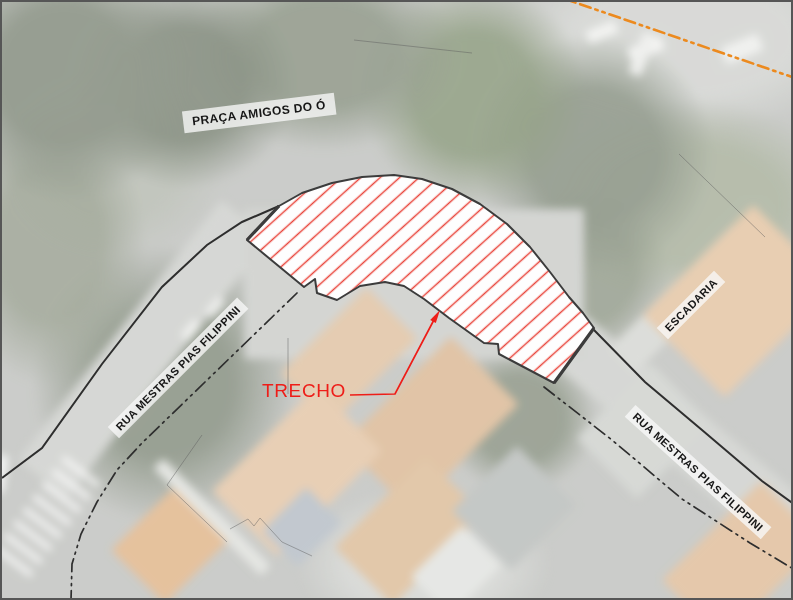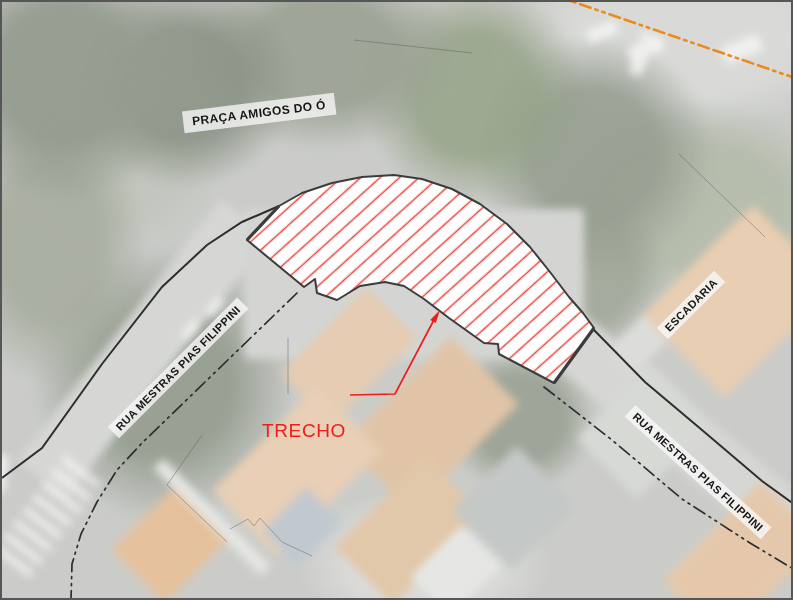--- a/index.html
+++ b/index.html
@@ -109,17 +109,17 @@
   </svg>
 
   <div class="map-label" style="left:257px;top:111px;transform:translate(-50%,-50%) rotate(-7deg);font-size:12px;padding:4px 9px;">PRAÇA AMIGOS DO Ó</div>
 
   <div class="map-label" style="left:176px;top:366px;transform:translate(-50%,-50%) rotate(-45deg);">RUA MESTRAS PIAS FILIPPINI</div>
 
   <div class="map-label" style="left:696px;top:470px;transform:translate(-50%,-50%) rotate(42deg);">RUA MESTRAS PIAS FILIPPINI</div>
 
   <div class="map-label" style="left:689px;top:303px;transform:translate(-50%,-50%) rotate(-45deg);">ESCADARIA</div>
 
-  <div class="annotation" style="left:302px;top:428px;transform:translate(-50%,-50%);">
+  <div class="annotation" style="left:302px;top:388px;transform:translate(-50%,-50%);">
     <div>TRECHO</div>
   </div>
 
 </div>
 
 </body></html>

